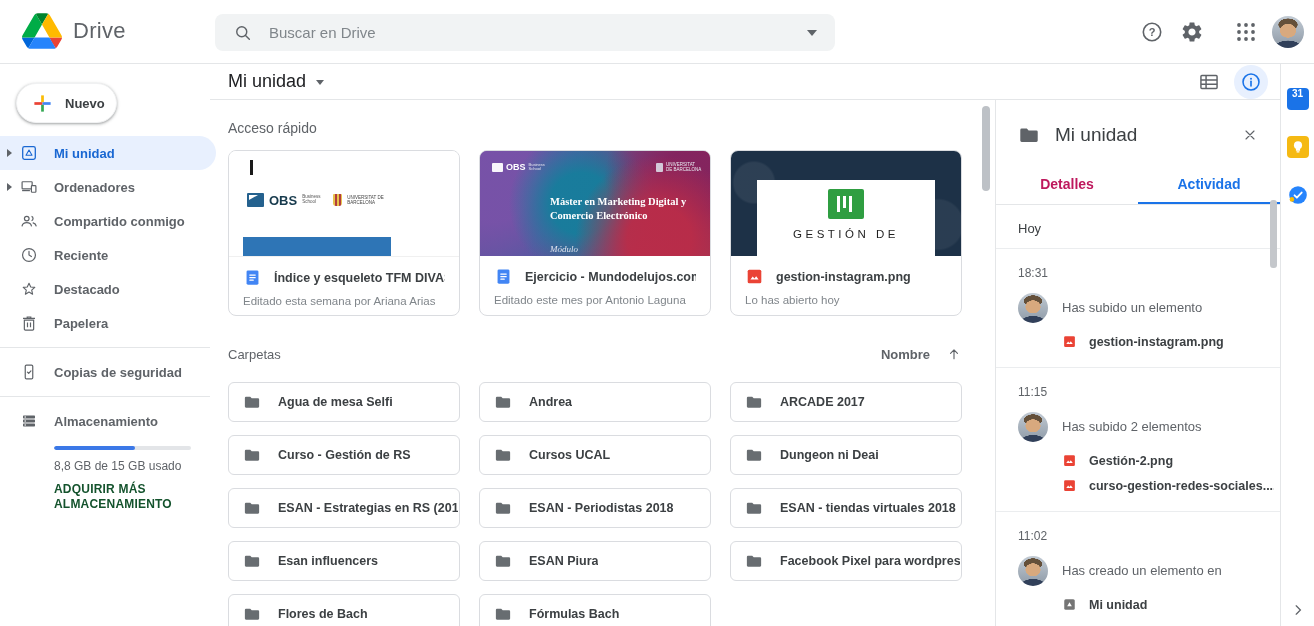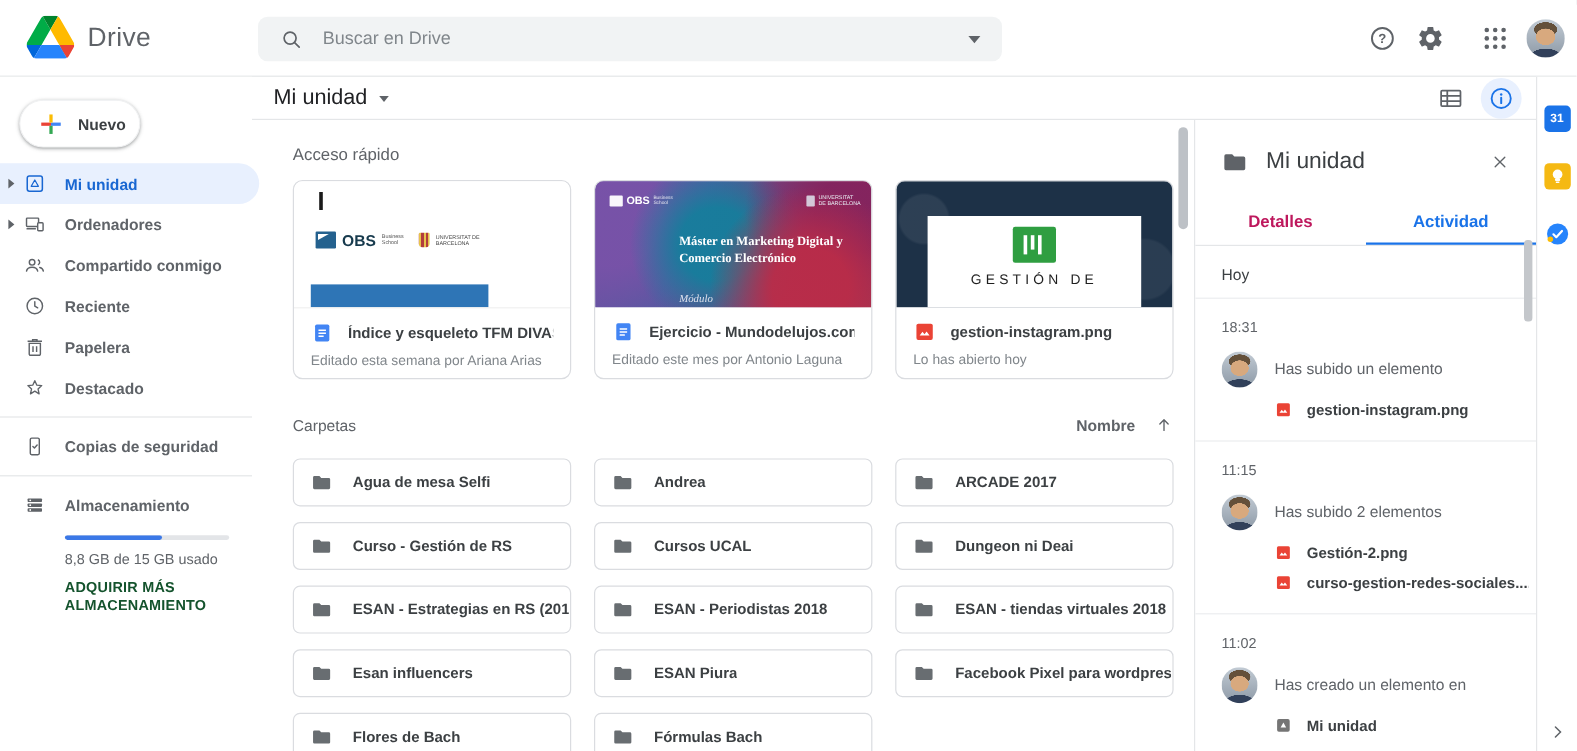--- a/index.html
+++ b/index.html
@@ -57,21 +57,21 @@
                   box-sizing:border-box;display:flex;align-items:center;padding:0 12px 0 18px;}
   .crumb{display:flex;align-items:center;gap:10px;cursor:pointer;}
   .crumb-text{font-size:18px;color:#202124;}
   .caret-sm{width:0;height:0;border:4px solid transparent;border-top:5px solid #5f6368;margin-top:5px;}
   .header-actions{margin-left:auto;display:flex;align-items:center;gap:14px;}
   .hicon{width:22px;height:22px;color:#5f6368;cursor:pointer;}
   .info-btn{width:34px;height:34px;border-radius:50%;background:#e8f0fe;display:flex;align-items:center;justify-content:center;cursor:pointer;}
   .info-btn svg{width:22px;height:22px;color:#1a73e8;}
 
   
-  .main{position:absolute;left:226px;top:100px;width:773px;height:526px;overflow:hidden;padding:20px 0 0 18px;box-sizing:border-box;}
+  .main{position:absolute;left:210px;top:100px;width:773px;height:526px;overflow:hidden;padding:20px 0 0 18px;box-sizing:border-box;}
   .section-label{font-size:14px;color:#5f6368;height:16px;}
   .cards{display:flex;gap:19px;margin-top:14px;}
   .card{width:232px;height:166px;border:1px solid #dadce0;border-radius:8px;overflow:hidden;background:#fff;box-sizing:border-box;cursor:pointer;}
   .thumb{height:105px;position:relative;overflow:hidden;}
   .card-footer{padding:11px 14px 0 14px;}
   .card-title-row{display:flex;align-items:center;gap:12px;}
   .card-title-row svg{width:19px;height:19px;flex:none;}
   .card-title{flex:1;font-size:12.5px;font-weight:bold;color:#3c4043;white-space:nowrap;overflow:hidden;}
   .card-sub{margin-top:8px;font-size:11.5px;color:#80868b;white-space:nowrap;overflow:hidden;}
 
@@ -154,21 +154,21 @@
   .act-files{margin:11px 0 0 44px;display:flex;flex-direction:column;gap:10px;}
   .act-file{display:flex;align-items:center;gap:12px;cursor:pointer;}
   .act-file svg{width:15px;height:15px;flex:none;}
   .act-file .drv{color:#757575;}
   .act-file-name{font-size:12.5px;font-weight:bold;color:#3c4043;white-space:nowrap;overflow:hidden;max-width:185px;}
 
   
   .rail{position:absolute;left:1280px;top:64px;width:34px;height:562px;border-left:1px solid #e4e6e8;box-sizing:border-box;
         display:flex;flex-direction:column;align-items:center;padding-top:24px;gap:26px;background:#fff;}
   .rail-btn{width:22px;height:22px;cursor:pointer;}
-  .cal{background:#1a73e8;border-radius:4px;display:flex;align-items:center;justify-content:center;}
+  .cal{background:#1a73e8;border-radius:4px;display:flex;justify-content:center;}
   .cal span{color:#fff;font-size:10px;font-weight:bold;}
   .keep{background:#f5b913;border-radius:4px;}
   .rail-collapse{position:absolute;bottom:8px;left:9px;width:16px;height:16px;color:#5f6368;cursor:pointer;}
 </style>
 </head>
 <body>
 
 <svg width="0" height="0" style="position:absolute">
 <defs>
 <symbol id="i-search" viewBox="0 0 24 24">
@@ -362,29 +362,29 @@
         <span class="nlabel">Compartido conmigo</span>
       </div>
       <div class="nav-item">
         <svg class="nicon">
             <use href="#i-clock"></use>
           </svg>
         <span class="nlabel">Reciente</span>
       </div>
       <div class="nav-item">
         <svg class="nicon">
+            <use href="#i-star"></use>
+          </svg>
+        <span class="nlabel">Destacado</span>
+      </div>
+      <div class="nav-item">
+        <svg class="nicon">
             <use href="#i-trash"></use>
           </svg>
         <span class="nlabel">Papelera</span>
-      </div>
-      <div class="nav-item">
-        <svg class="nicon">
-            <use href="#i-star"></use>
-          </svg>
-        <span class="nlabel">Destacado</span>
       </div>
       <div class="sb-div"></div>
       <div class="nav-item">
         <svg class="nicon">
             <use href="#i-backup"></use>
           </svg>
         <span class="nlabel">Copias de seguridad</span>
       </div>
       <div class="sb-div"></div>
       <div class="nav-item">

